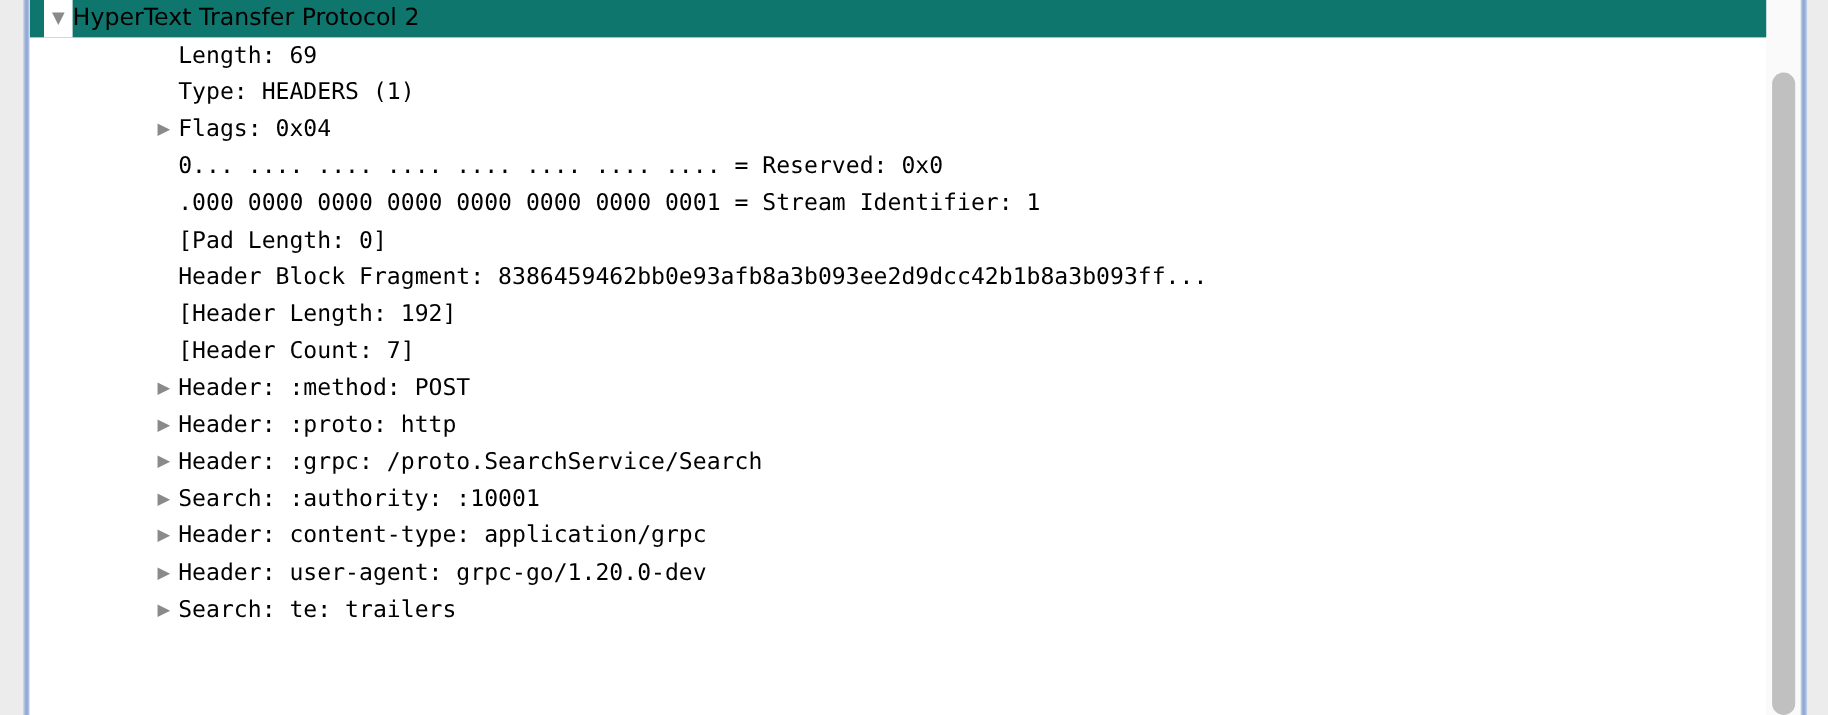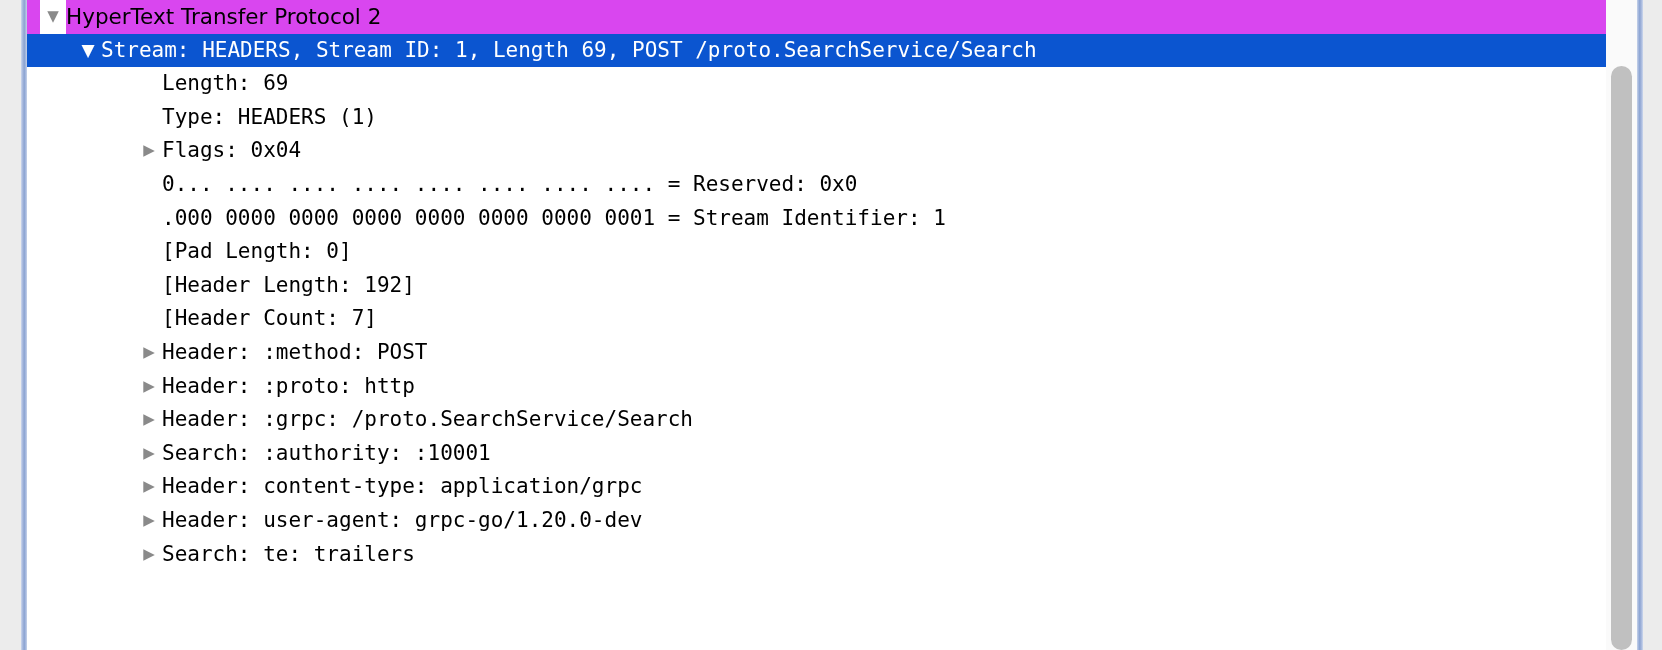--- a/index.html
+++ b/index.html
@@ -76,21 +76,21 @@
   .row {
     position: relative;
     height: 33.6px;
     line-height: 33.6px;
     white-space: nowrap;
     font-size: 21px;
     color: #000000;
     letter-spacing: 0px;
   }
   .row.header-row {
-    background: #d946ef;
+    background: #0f766e;
   }
   .row.selected {
     background: #0b55d0;
     color: #ffffff;
   }
 
   .twisty {
     display: inline-block;
     width: 26px;
     text-align: center;
@@ -135,23 +135,20 @@
 
   <div class="frame-left-gutter"></div>
   <div class="frame-left-border"></div>
 
   <div class="tree-pane">
 
     <div class="row header-row ind-0">
       <span class="twisty">▼</span><span class="label">HyperText Transfer Protocol 2</span>
     </div>
 
-    <div class="row selected ind-1">
-      <span class="twisty">▼</span><span class="label">Stream: HEADERS, Stream ID: 1, Length 69, POST /proto.SearchService/Search</span>
-    </div>
 
     <div class="row ind-2">
       <span class="twisty blank"></span><span class="label">Length: 69</span>
     </div>
 
     <div class="row ind-2">
       <span class="twisty blank"></span><span class="label">Type: HEADERS (1)</span>
     </div>
 
     <div class="row ind-2">
@@ -163,20 +160,23 @@
     </div>
 
     <div class="row ind-2">
       <span class="twisty blank"></span><span class="label">.000 0000 0000 0000 0000 0000 0000 0001 = Stream Identifier: 1</span>
     </div>
 
     <div class="row ind-2">
       <span class="twisty blank"></span><span class="label">[Pad Length: 0]</span>
     </div>
 
+    <div class="row ind-2">
+      <span class="twisty blank"></span><span class="label">Header Block Fragment: 8386459462bb0e93afb8a3b093ee2d9dcc42b1b8a3b093ff...</span>
+    </div>
 
     <div class="row ind-2">
       <span class="twisty blank"></span><span class="label">[Header Length: 192]</span>
     </div>
 
     <div class="row ind-2">
       <span class="twisty blank"></span><span class="label">[Header Count: 7]</span>
     </div>
 
     <div class="row ind-2">

